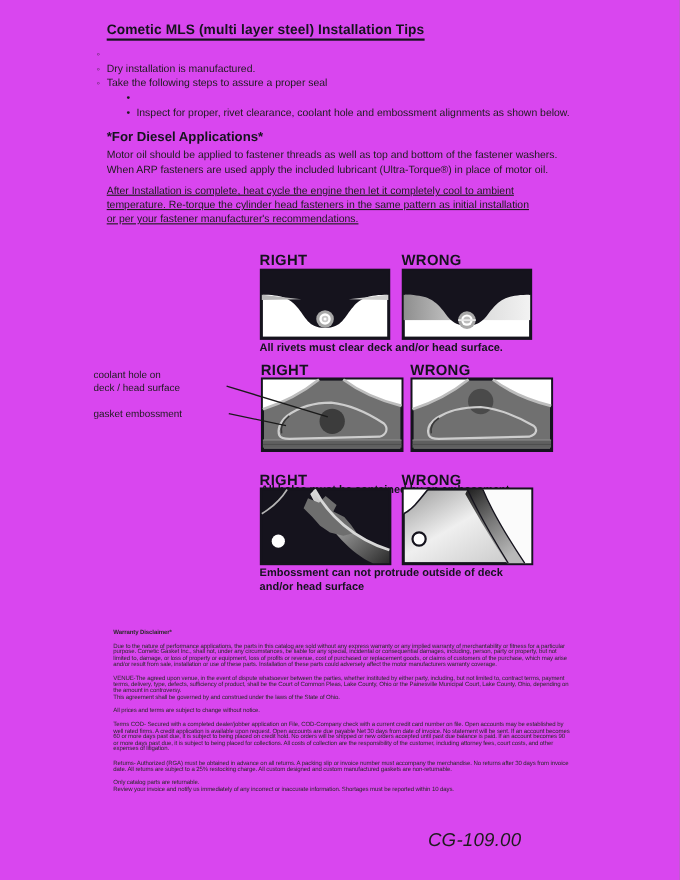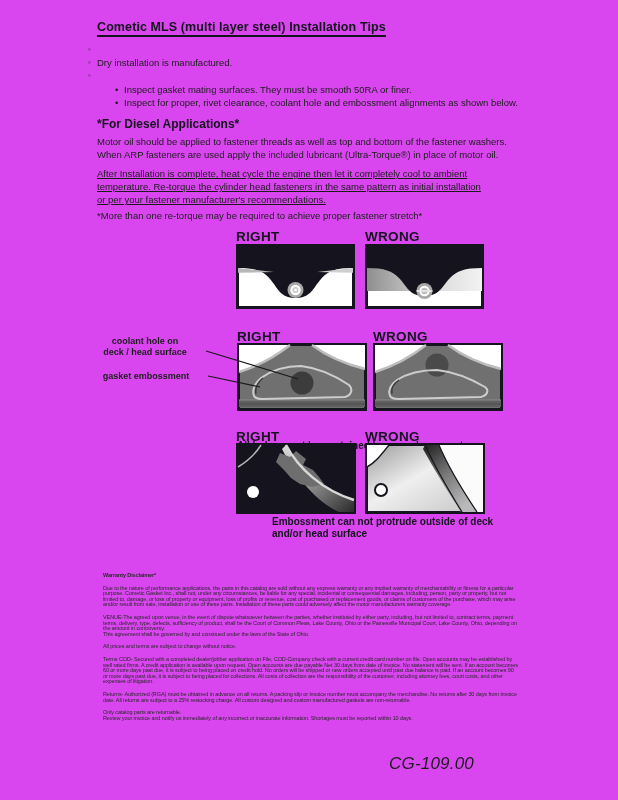--- a/index.html
+++ b/index.html
@@ -31,21 +31,21 @@
   .b-sub .b-dot{font-size:9.5px;}
   
   .diesel-head{left:97px;top:117px;font-size:12px;font-weight:700;color:#15131d;}
   .para{left:97px;width:450px;font-size:9.5px;line-height:13px;white-space:pre-line;color:#1c1c1c;}
   .p1{top:135px;}
   .p2{top:167px;text-decoration:underline;}
   .p3{top:209px;}
   
   .fig-label{font-size:13.5px;font-weight:700;color:#15131d;text-align:left;letter-spacing:0.3px;}
   .fig-caption{font-size:10px;font-weight:700;color:#15131d;white-space:pre-line;line-height:11.5px;}
-  .side-label{font-size:9px;line-height:10.5px;text-align:center;white-space:pre-line;color:#1c1c1c;font-weight:bold;}
+  .side-label{font-size:9px;line-height:10.5px;text-align:left;white-space:pre-line;color:#1c1c1c;}
   svg{display:block;}
   
   .disclaimer{left:103px;top:573px;width:415px;font-size:5.5px;line-height:5.6px;color:#2a2a2a;letter-spacing:-0.1px;}
   .disclaimer .d-head{font-weight:700;margin:0 0 7px 0;}
   .disclaimer p{margin:0 0 7px 0;white-space:pre-line;}
   
   .footer-code{left:389px;top:754px;font-size:17px;color:#1c1c1c;letter-spacing:0.2px;font-style:italic;}
 </style>
 </head>
 <body>
@@ -57,38 +57,37 @@
   <div class="abs tips">
     <div class="b-row">
         <span class="b-dot">◦</span>
       </div>
     <div class="b-row">
         <span class="b-dot">◦</span>
         <span>Dry installation is manufactured.</span>
       </div>
     <div class="b-row">
         <span class="b-dot">◦</span>
+        <span>Take the following steps to assure a proper seal</span>
       </div>
     <div class="b-row b-sub">
         <span class="b-dot">•</span>
-        <span>Inspect gasket mating surfaces.  They must be smooth 50RA or finer.</span>
       </div>
     <div class="b-row b-sub">
         <span class="b-dot">•</span>
         <span>Inspect for proper, rivet clearance, coolant hole and embossment alignments as shown below.</span>
       </div>
   </div>
 
   <div class="abs para p1">Motor oil should be applied to fastener threads as well as top and bottom of the fastener washers.
 When ARP fasteners are used apply the included lubricant (Ultra-Torque®) in place of motor oil.</div>
   <div class="abs diesel-head">*For Diesel Applications*</div>
   <div class="abs para p2">After Installation is complete, heat cycle the engine then let it completely cool to ambient
 temperature. Re-torque the cylinder head fasteners in the same pattern as initial installation
 or per your fastener manufacturer's recommendations.</div>
-  <div class="abs para p3">*More than one re-torque may be required to achieve proper fastener stretch*</div>
 
   <div class="abs fig-label" style="left:236px;top:229px;width:119px;">RIGHT</div>
   <div class="abs fig-label" style="left:365px;top:229px;width:119px;">WRONG</div>
 
   <svg class="abs" style="left:236px;top:244px;" width="119" height="65" viewBox="0 0 119 65">
     <rect x="1.5" y="1.5" width="116" height="62" fill="#ffffff" stroke="#15131d" stroke-width="3"></rect>
     <path d="M2 2 H117 V24 C99 24 92 27 85 35 C77 44 75 54 59.5 54 C44 54 42 44 34 35 C27 27 20 24 2 24 Z" fill="#15131d"></path>
     <path d="M2 24 L38 28 L2 28.8 Z" fill="#b8b8b8"></path>
     <path d="M117 24 L81 28 L117 28.8 Z" fill="#cfcfcf"></path>
     <circle cx="59.5" cy="46" r="8" fill="#a8a8a8"></circle>
@@ -107,20 +106,21 @@
     </defs>
     <rect x="1.5" y="1.5" width="116" height="62" fill="#ffffff" stroke="#15131d" stroke-width="3"></rect>
     <rect x="2" y="24" width="115" height="23" fill="url(#g1w)"></rect>
     <path d="M2 2 H117 V24 C99 24 92 27 85 34 C77 42 75 52 59.5 52 C44 52 42 42 34 34 C27 27 20 24 2 24 Z" fill="#15131d"></path>
     <circle cx="59.5" cy="47" r="8" fill="#a8a8a8"></circle>
     <circle cx="59.5" cy="47" r="5.2" fill="#ffffff"></circle>
     <circle cx="59.5" cy="47" r="3.2" fill="#bdbdbd"></circle>
     <rect x="51.5" y="46.2" width="16" height="1.6" fill="#e9e9e9"></rect>
   </svg>
 
+  <div class="abs fig-caption" style="left:236px;top:311px;">All rivets must clear deck and/or head surface.</div>
 
   <div class="abs fig-label" style="left:237px;top:329px;width:130px;">RIGHT</div>
   <div class="abs fig-label" style="left:373px;top:329px;width:130px;">WRONG</div>
 
   <div class="abs side-label" style="left:85px;top:336px;width:120px;">coolant hole on
 deck / head surface</div>
   <div class="abs side-label" style="left:85px;top:371px;width:122px;">gasket embossment</div>
 
   <svg class="abs" style="left:237px;top:343px;" width="130" height="68" viewBox="0 0 130 68">
     <rect x="1.5" y="1.5" width="127" height="65" fill="#707070" stroke="#15131d" stroke-width="3"></rect>
@@ -192,21 +192,21 @@
     <rect x="1.5" y="1.5" width="117" height="68" fill="url(#g3w)" stroke="#15131d" stroke-width="3"></rect>
     <path d="M74 2 H118 V69 H112 C98 48 84 26 74 2 Z" fill="#fbfbfb"></path>
     <path d="M2 2 H24 C16 12 10 20 2 24 Z" fill="#ffffff"></path>
     <path d="M24 2 C16 12 10 20 2 24" stroke="#15131d" stroke-width="1.5" fill="none"></path>
     <path d="M60 2 L74 2 C84 26 98 48 112 69 L96 69 C82 48 68 24 58 6 Z" fill="url(#g3s)"></path>
     <path d="M60 2 C70 24 84 48 97 69" stroke="#15131d" stroke-width="1.2" fill="none"></path>
     <path d="M74 2 C84 26 98 48 112 69" stroke="#15131d" stroke-width="1.2" fill="none"></path>
     <circle cx="16" cy="47" r="6" fill="#ffffff" stroke="#15131d" stroke-width="2"></circle>
   </svg>
 
-  <div class="abs fig-caption" style="left:236px;top:516px;margin-left:36px;">Embossment can not protrude outside of deck
+  <div class="abs fig-caption" style="left:236px;top:516px;">Embossment can not protrude outside of deck
 and/or head surface</div>
 
   <div class="abs disclaimer">
     <div class="d-head">Warranty Disclaimer*</div>
     <p>Due to the nature of performance applications, the parts in this catalog are sold without any express warranty or any implied warranty of merchantability or fitness for a particular purpose.  Cometic Gasket Inc., shall not, under any circumstances, be liable for any special, incidental or consequential damages, including, person, party or property, but not limited to, damage, or loss of property or equipment, loss of profits or revenue, cost of purchased or replacement goods, or claims of customers of the purchase, which may arise and/or result from sale, installation or use of these parts.  Installation of these parts could adversely affect the motor manufacturers warranty coverage.</p>
     <p>VENUE-The agreed upon venue, in the event of dispute whatsoever between the parties, whether instituted by either party, including, but not limited to, contract terms, payment terms, delivery, type, defects, sufficiency of product, shall be the Court of Common Pleas, Lake County, Ohio or the Painesville Municipal Court, Lake County, Ohio, depending on the amount in controversy.
 This agreement shall be governed by and construed under the laws of the State of Ohio.</p>
     <p>All prices and terms are subject to change without notice.</p>
     <p>Terms COD- Secured with a completed dealer/jobber application on File, COD-Company check with a current credit card number on file.  Open accounts may be established by well rated firms.  A credit application is available upon request.  Open accounts are due payable Net 30 days from date of invoice.  No statement will be sent.  If an account becomes 60 or more days past due, it is subject to being placed on credit hold.  No orders will be shipped or new orders accepted until past due balance is paid.  If an account becomes 90 or more days past due, it is subject to being placed for collections.  All costs of collection are the responsibility of the customer, including attorney fees, court costs, and other expenses of litigation.</p>
     <p>Returns- Authorized (RGA) must be obtained in advance on all returns.  A packing slip or invoice number must accompany the merchandise.  No returns after 30 days from invoice date.  All returns are subject to a 25% restocking charge.  All custom designed and custom manufactured gaskets are non-returnable.</p>

